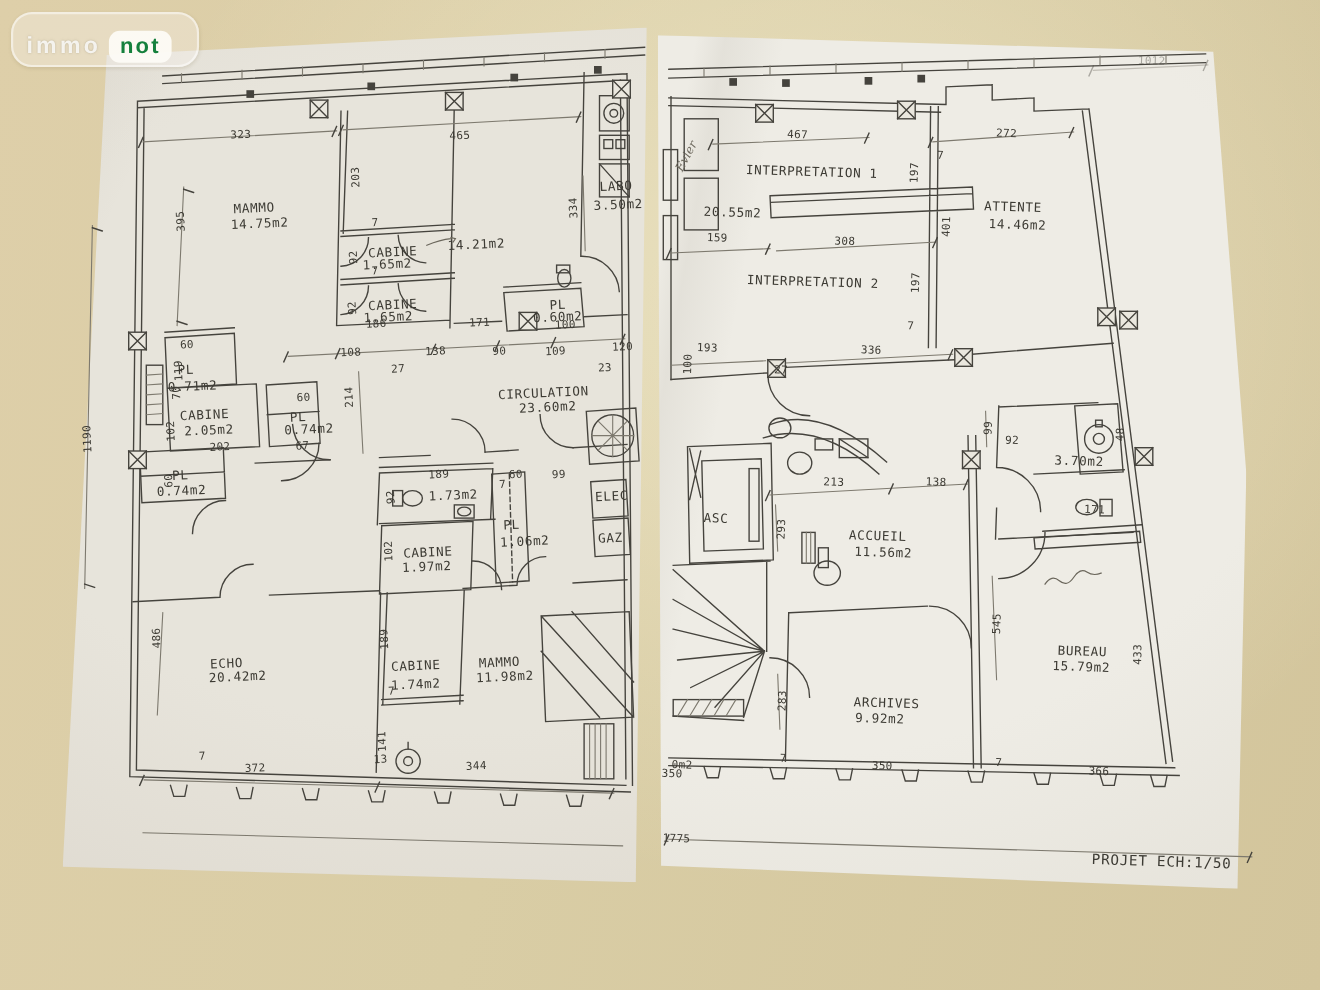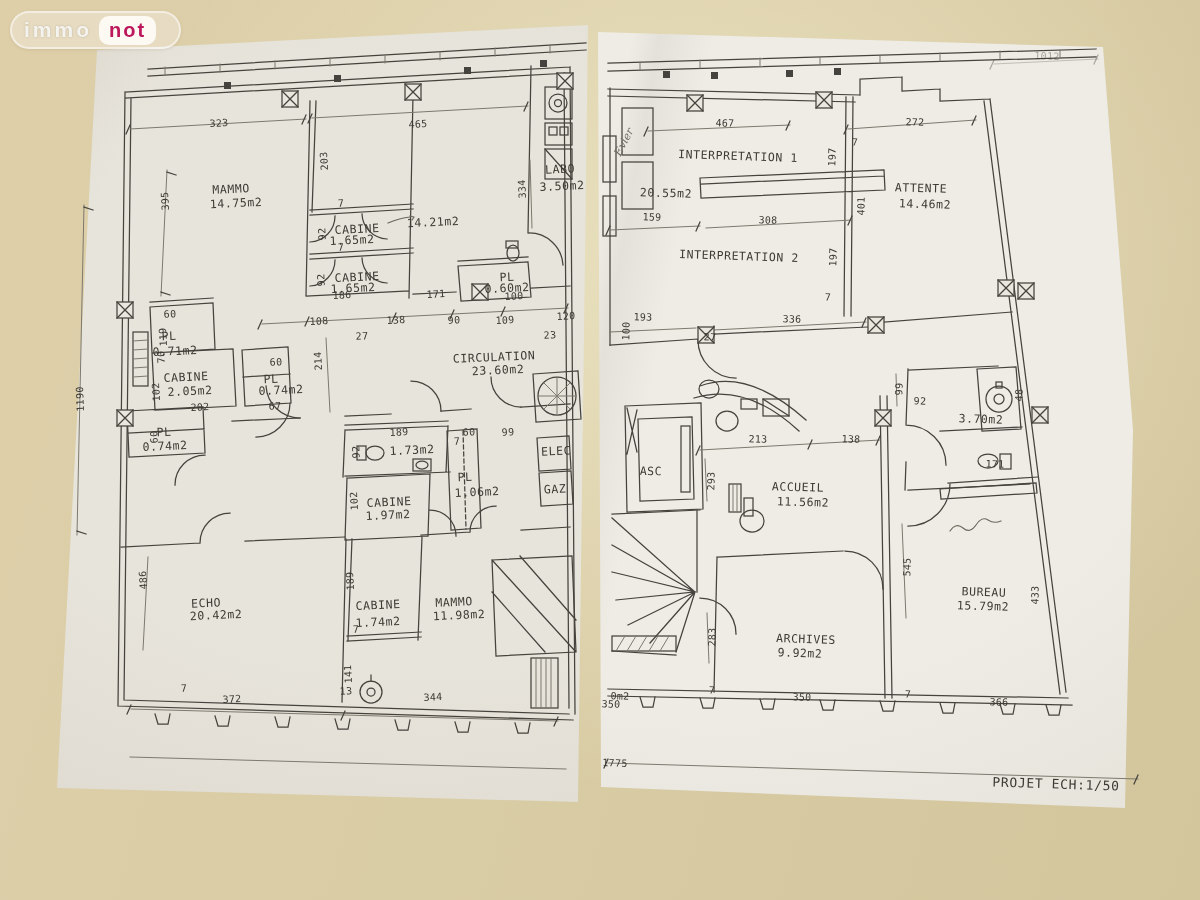--- a/index.html
+++ b/index.html
@@ -36,25 +36,25 @@
   .L {transform:translate(-50%,-50%) rotate(-2.6deg);}
   .LV{transform:translate(-50%,-50%) rotate(-92.6deg);}
   .R {transform:translate(-50%,-50%) rotate(1.8deg);}
   .RV{transform:translate(-50%,-50%) rotate(-88.2deg);}
   .faint{opacity:.4;}
   .hand-txt{font-family:"DejaVu Serif",serif;font-style:italic;font-size:11px;color:#6e6a5f;
     transform:translate(-50%,-50%) rotate(-62deg);}
   .logo{position:absolute;left:10px;top:11px;z-index:10;height:38px;min-width:150px;
     border-radius:19px;background:rgba(246,243,236,.38);
     box-shadow:inset 0 0 0 2px rgba(255,255,255,.5), 0 1px 3px rgba(120,105,70,.15);
-    display:flex;align-items:center;gap:7px;padding:0 7px 0 14px;
+    display:flex;align-items:center;gap:7px;padding:12px 7px 0 14px;
     font-family:"Liberation Sans",sans-serif;}
   .logo .immo{font-weight:bold;font-size:21px;letter-spacing:3px;color:rgba(255,255,255,.82);
     text-shadow:0 0 2px rgba(150,140,115,.55);}
-  .logo .not{font-weight:bold;font-size:20px;letter-spacing:2px;color:#be185d;
+  .logo .not{font-weight:bold;font-size:20px;letter-spacing:2px;color:#15803d;
     background:rgba(253,251,246,.95);border-radius:10px;padding:3px 10px;}
 </style>
 </head>
 <body>
 
 <div class="scene">
 
   <div class="sheet" id="sheetL"></div>
   <div class="sheet" id="sheetR"></div>
 

